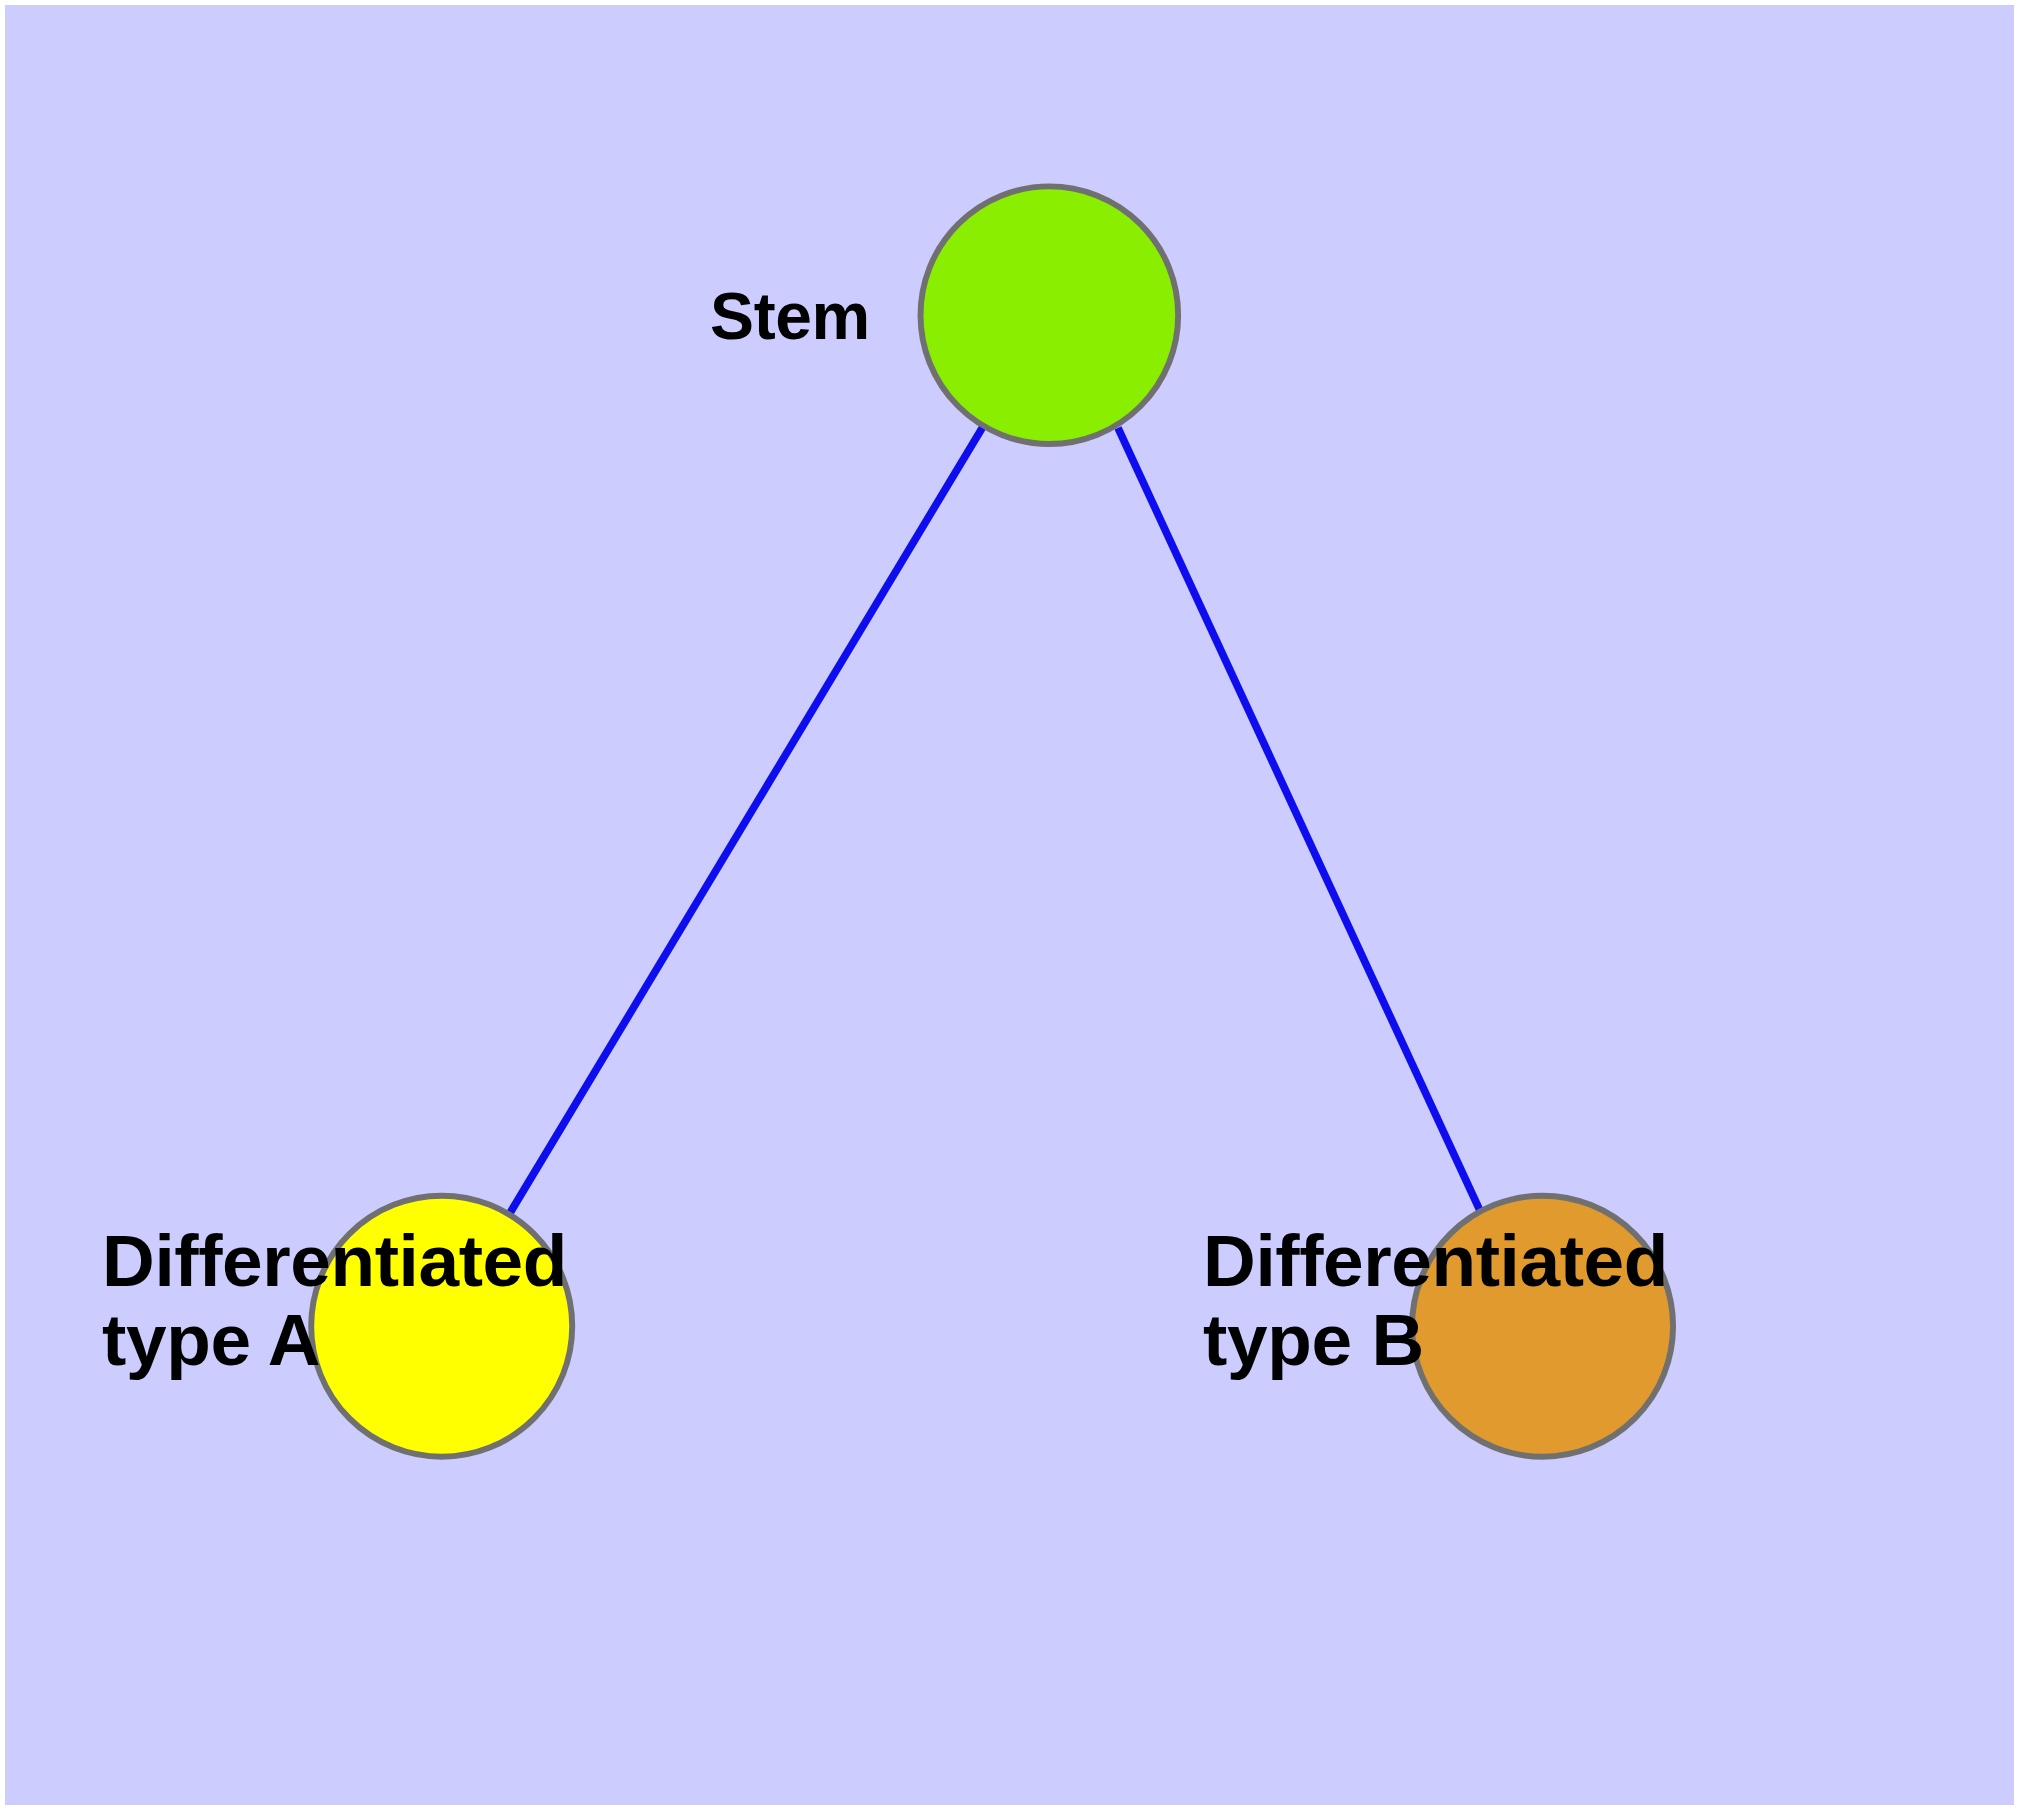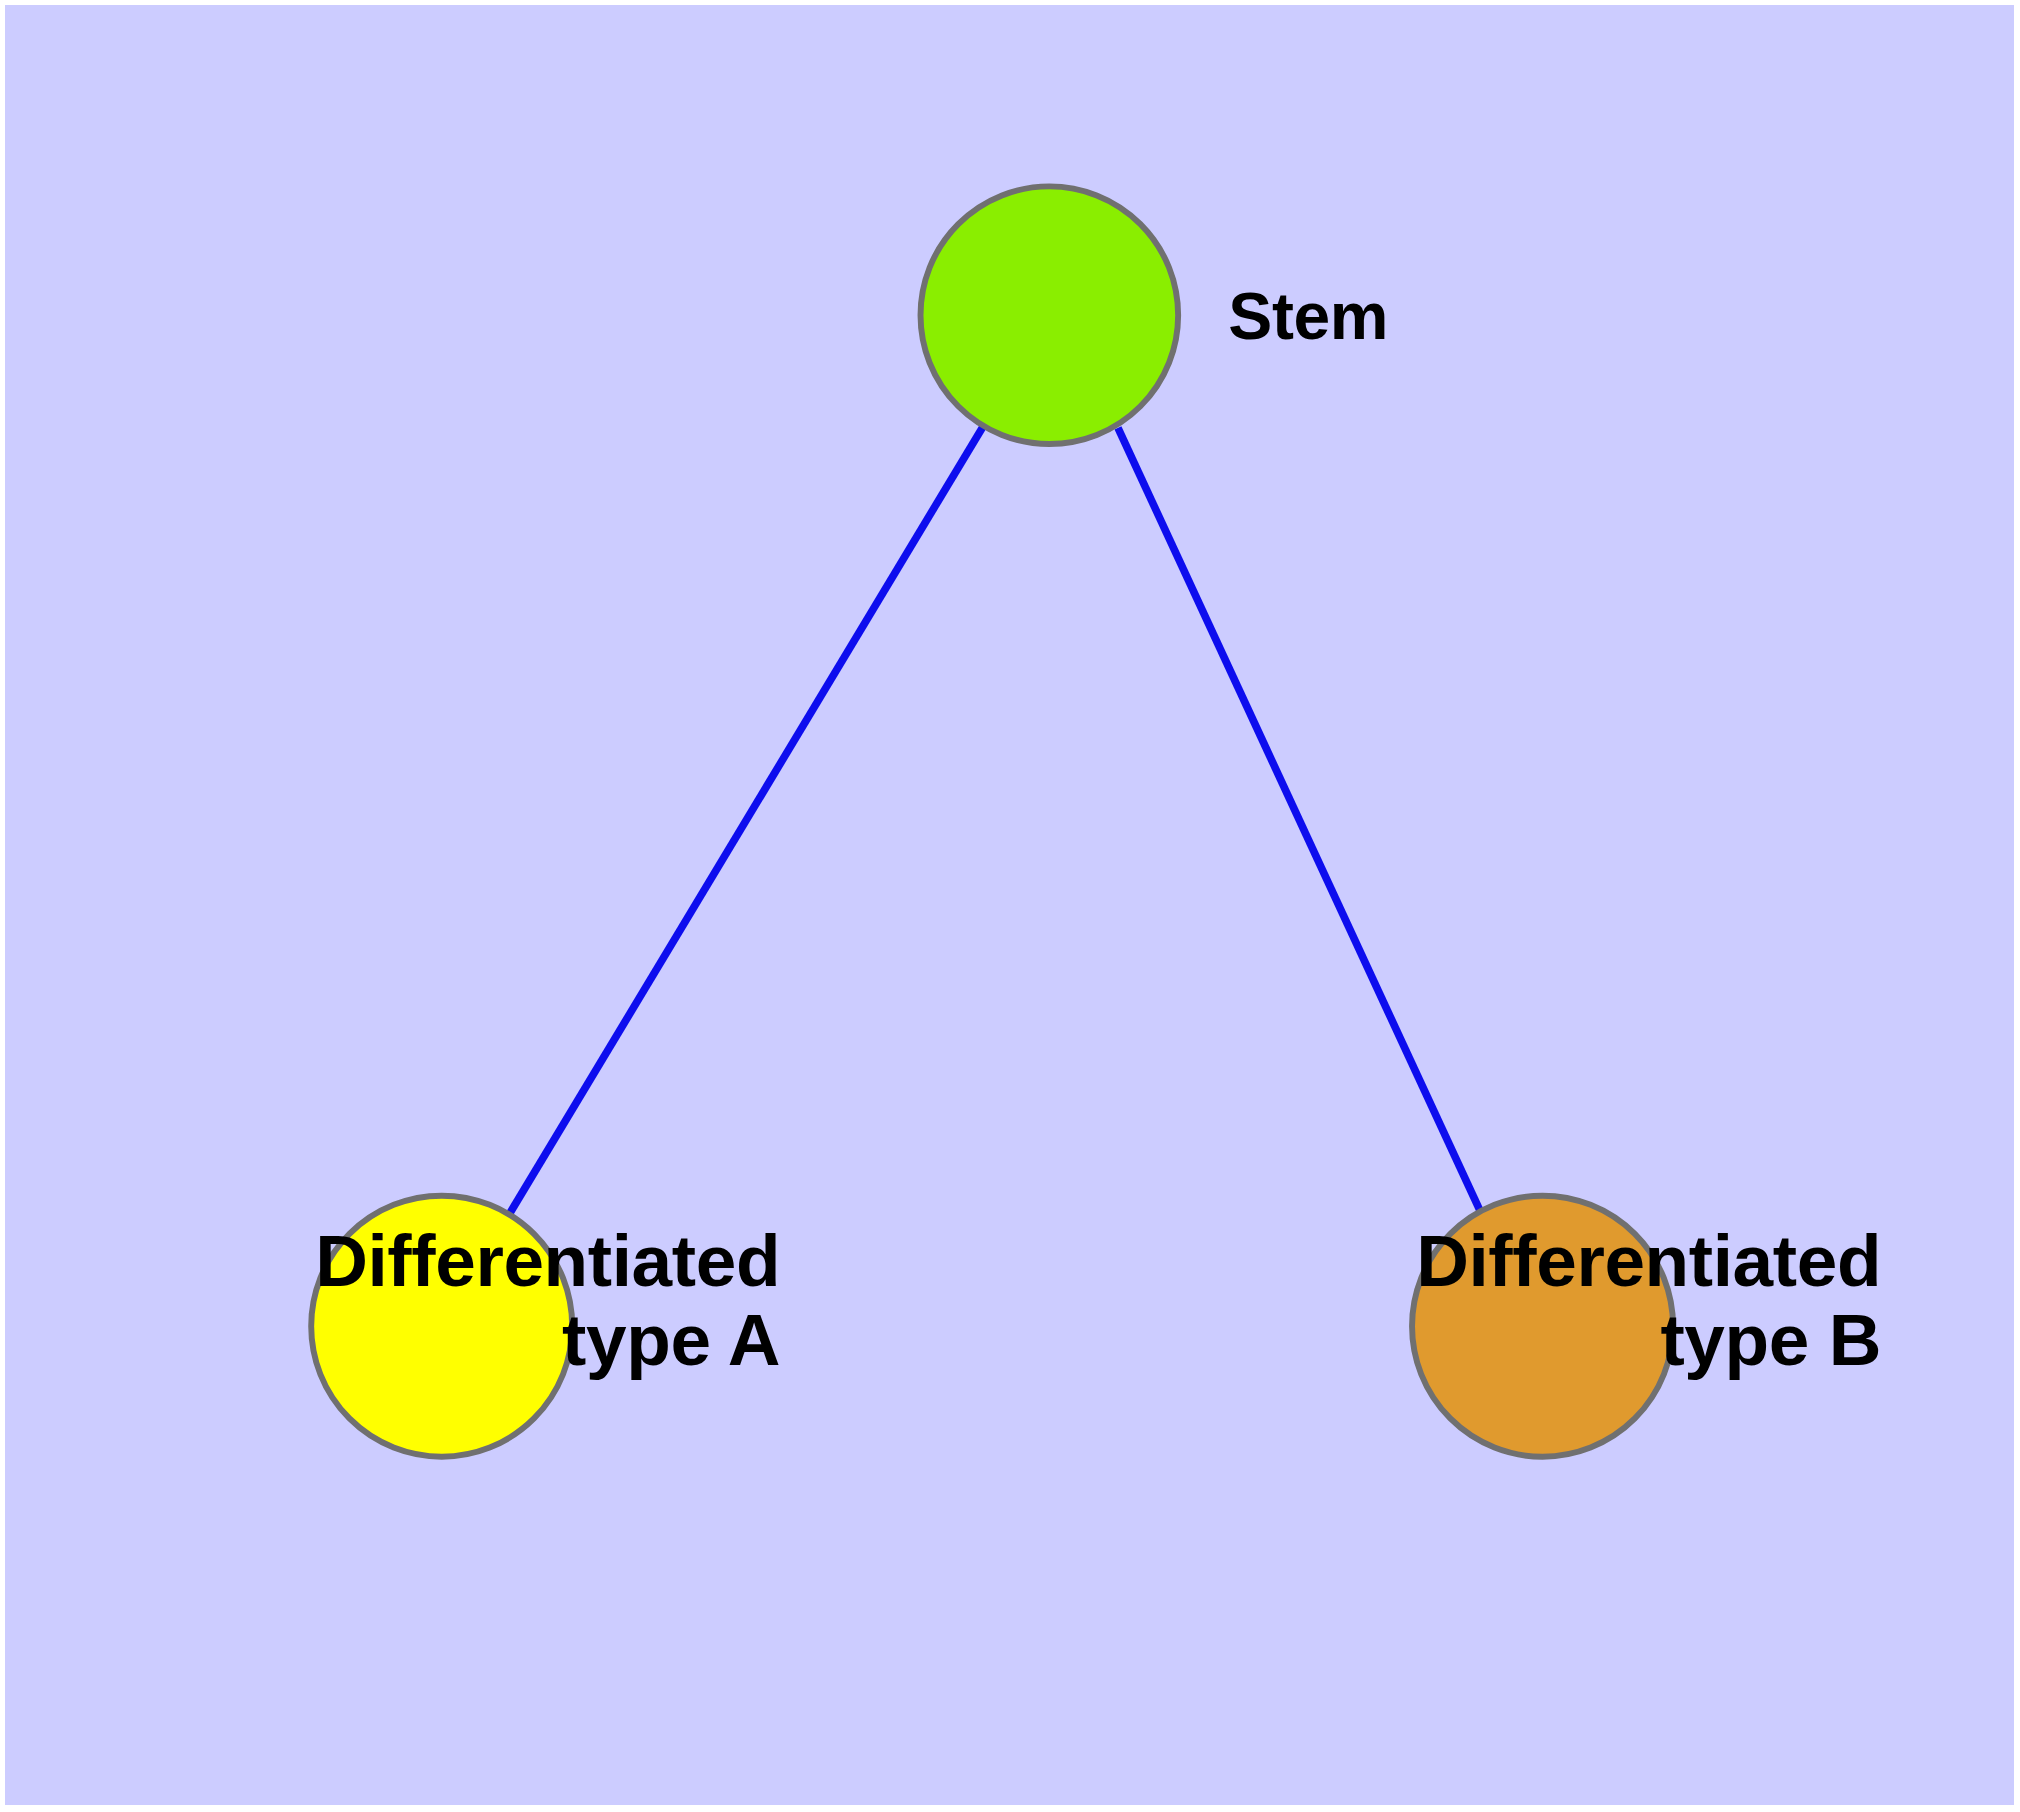--- a/index.html
+++ b/index.html
@@ -28,21 +28,21 @@
     left: 0;
     top: 0;
     width: 2009px;
     height: 1800px;
   }
   .node-label {
     position: absolute;
     color: #000000;
     font-family: "Liberation Sans", sans-serif;
     font-weight: bold;
-    text-align: right;
+    text-align: left;
     white-space: pre-line;
     line-height: 1.08;
     pointer-events: none;
     letter-spacing: -0.4px;
   }
   #label-stem {
     font-size: 66px;
     left: 705px;
     top: 276px;
     width: 678px;

